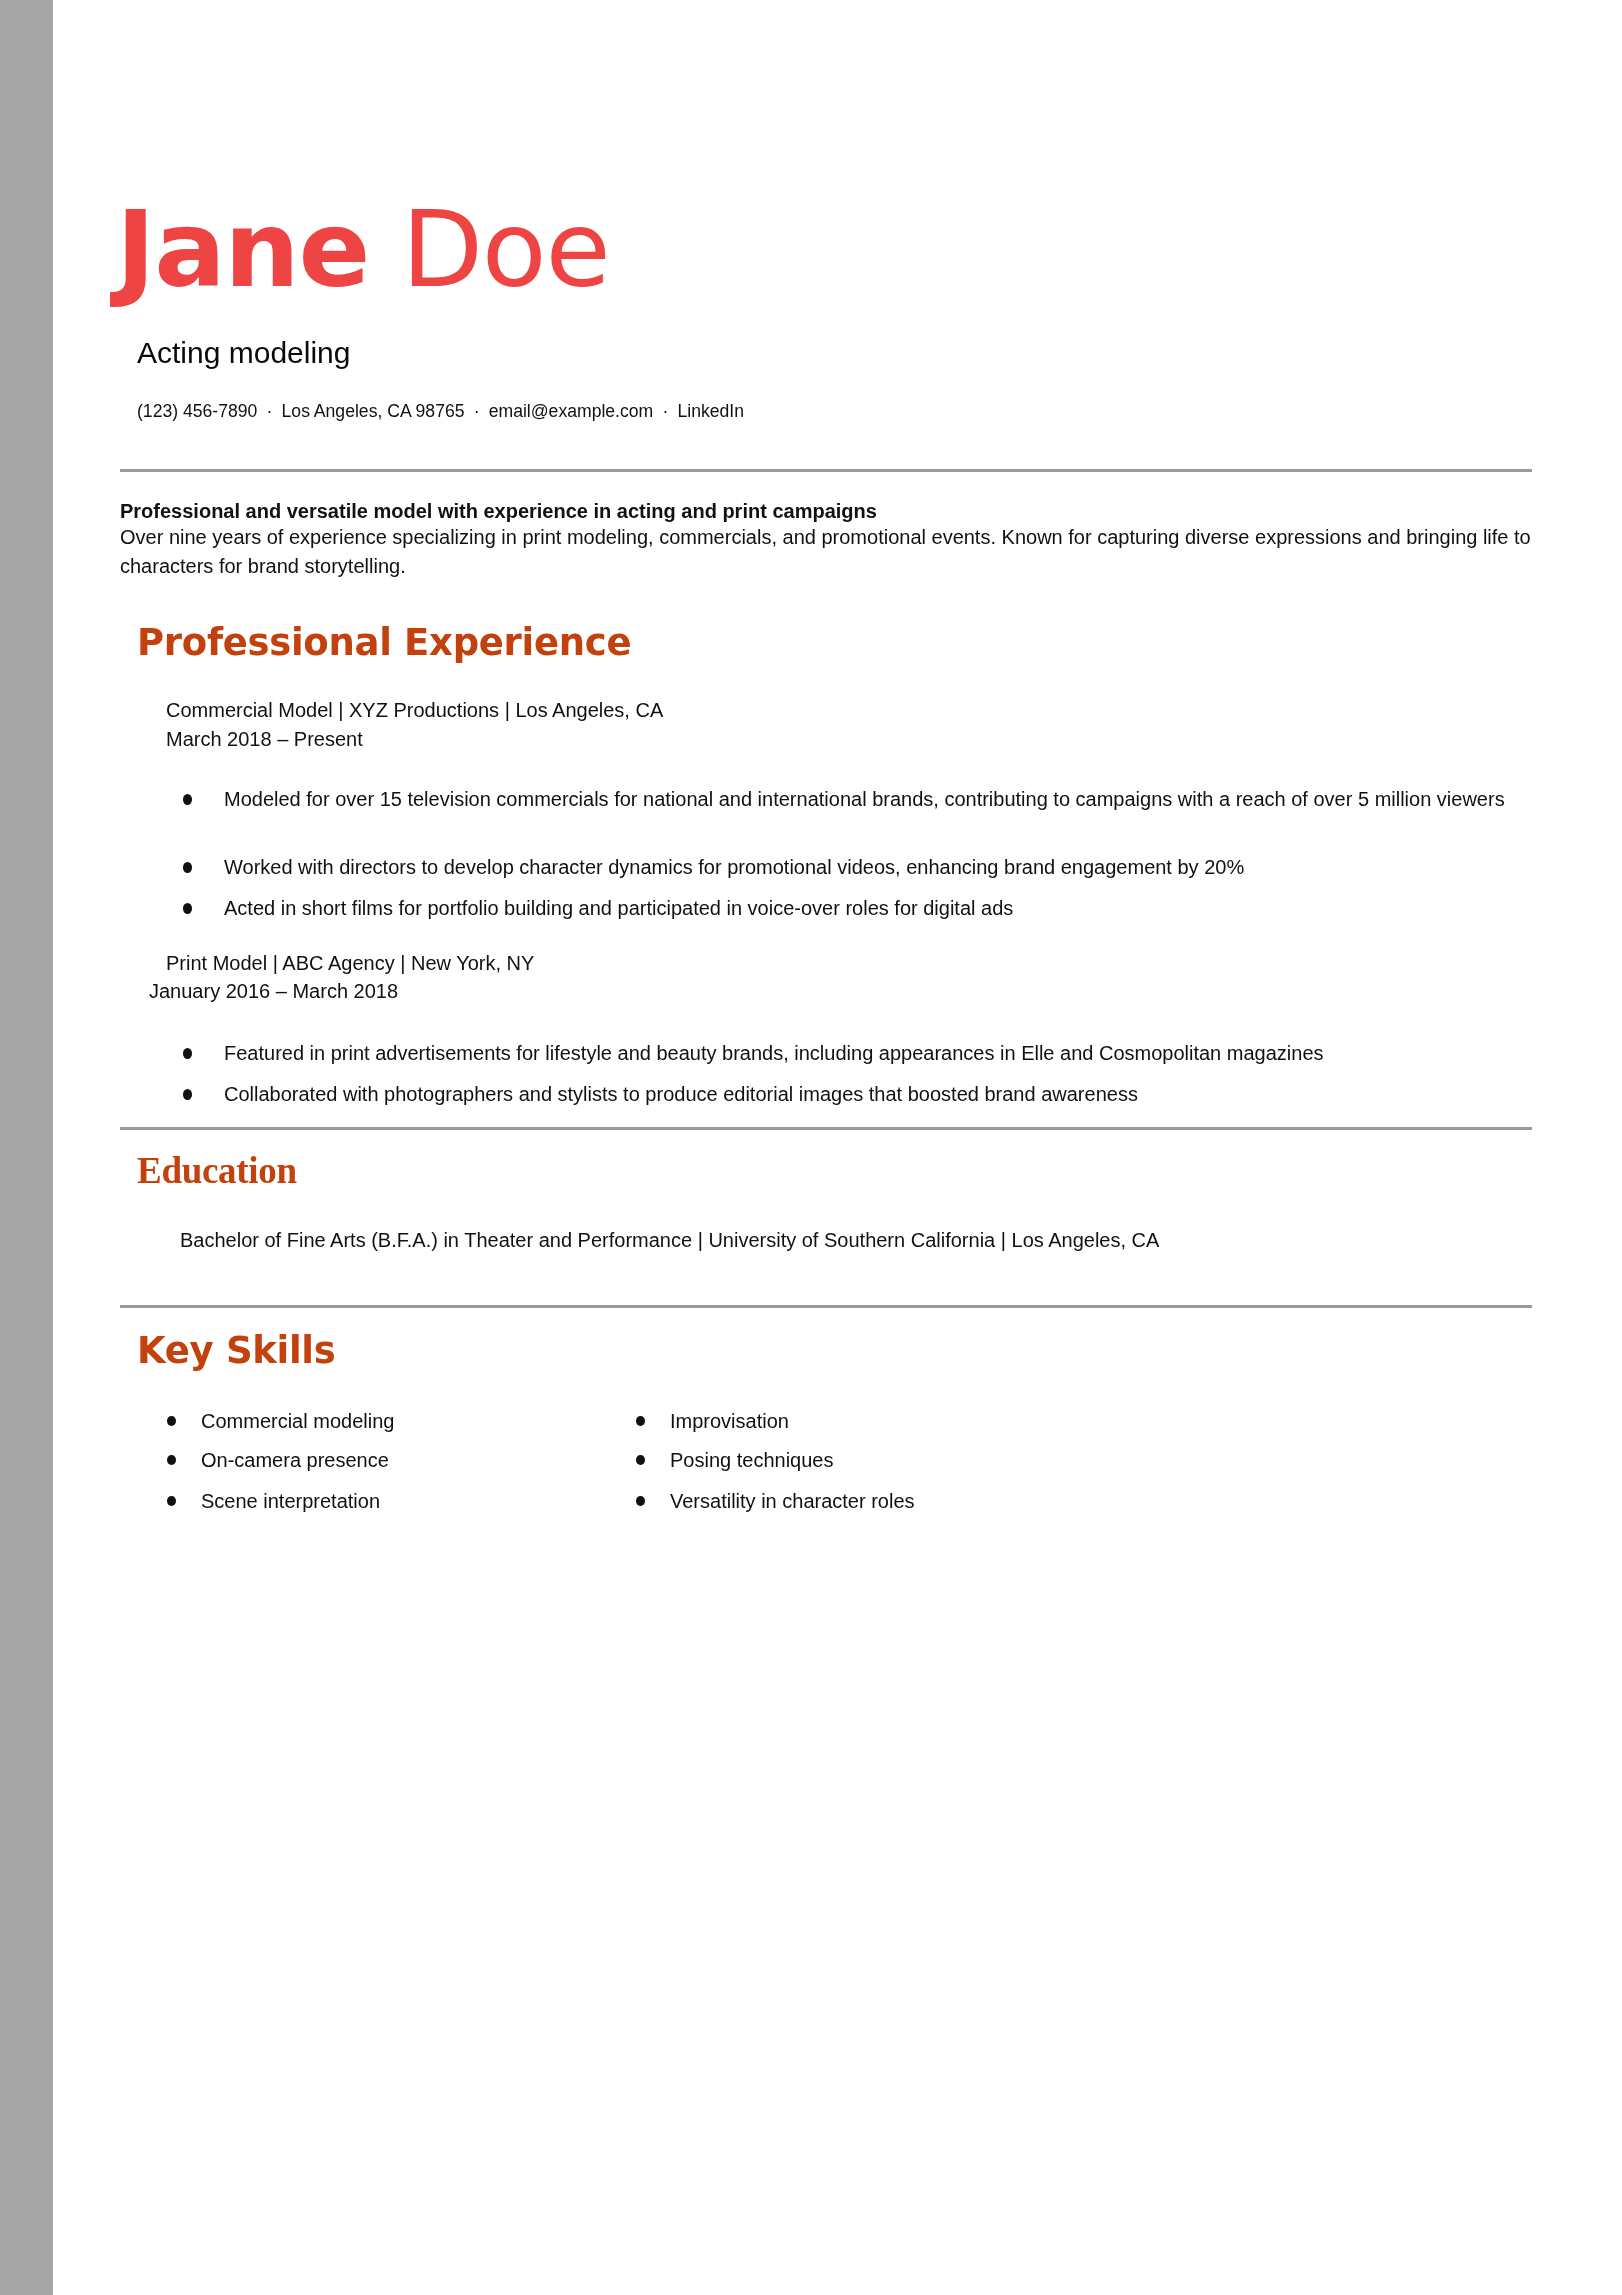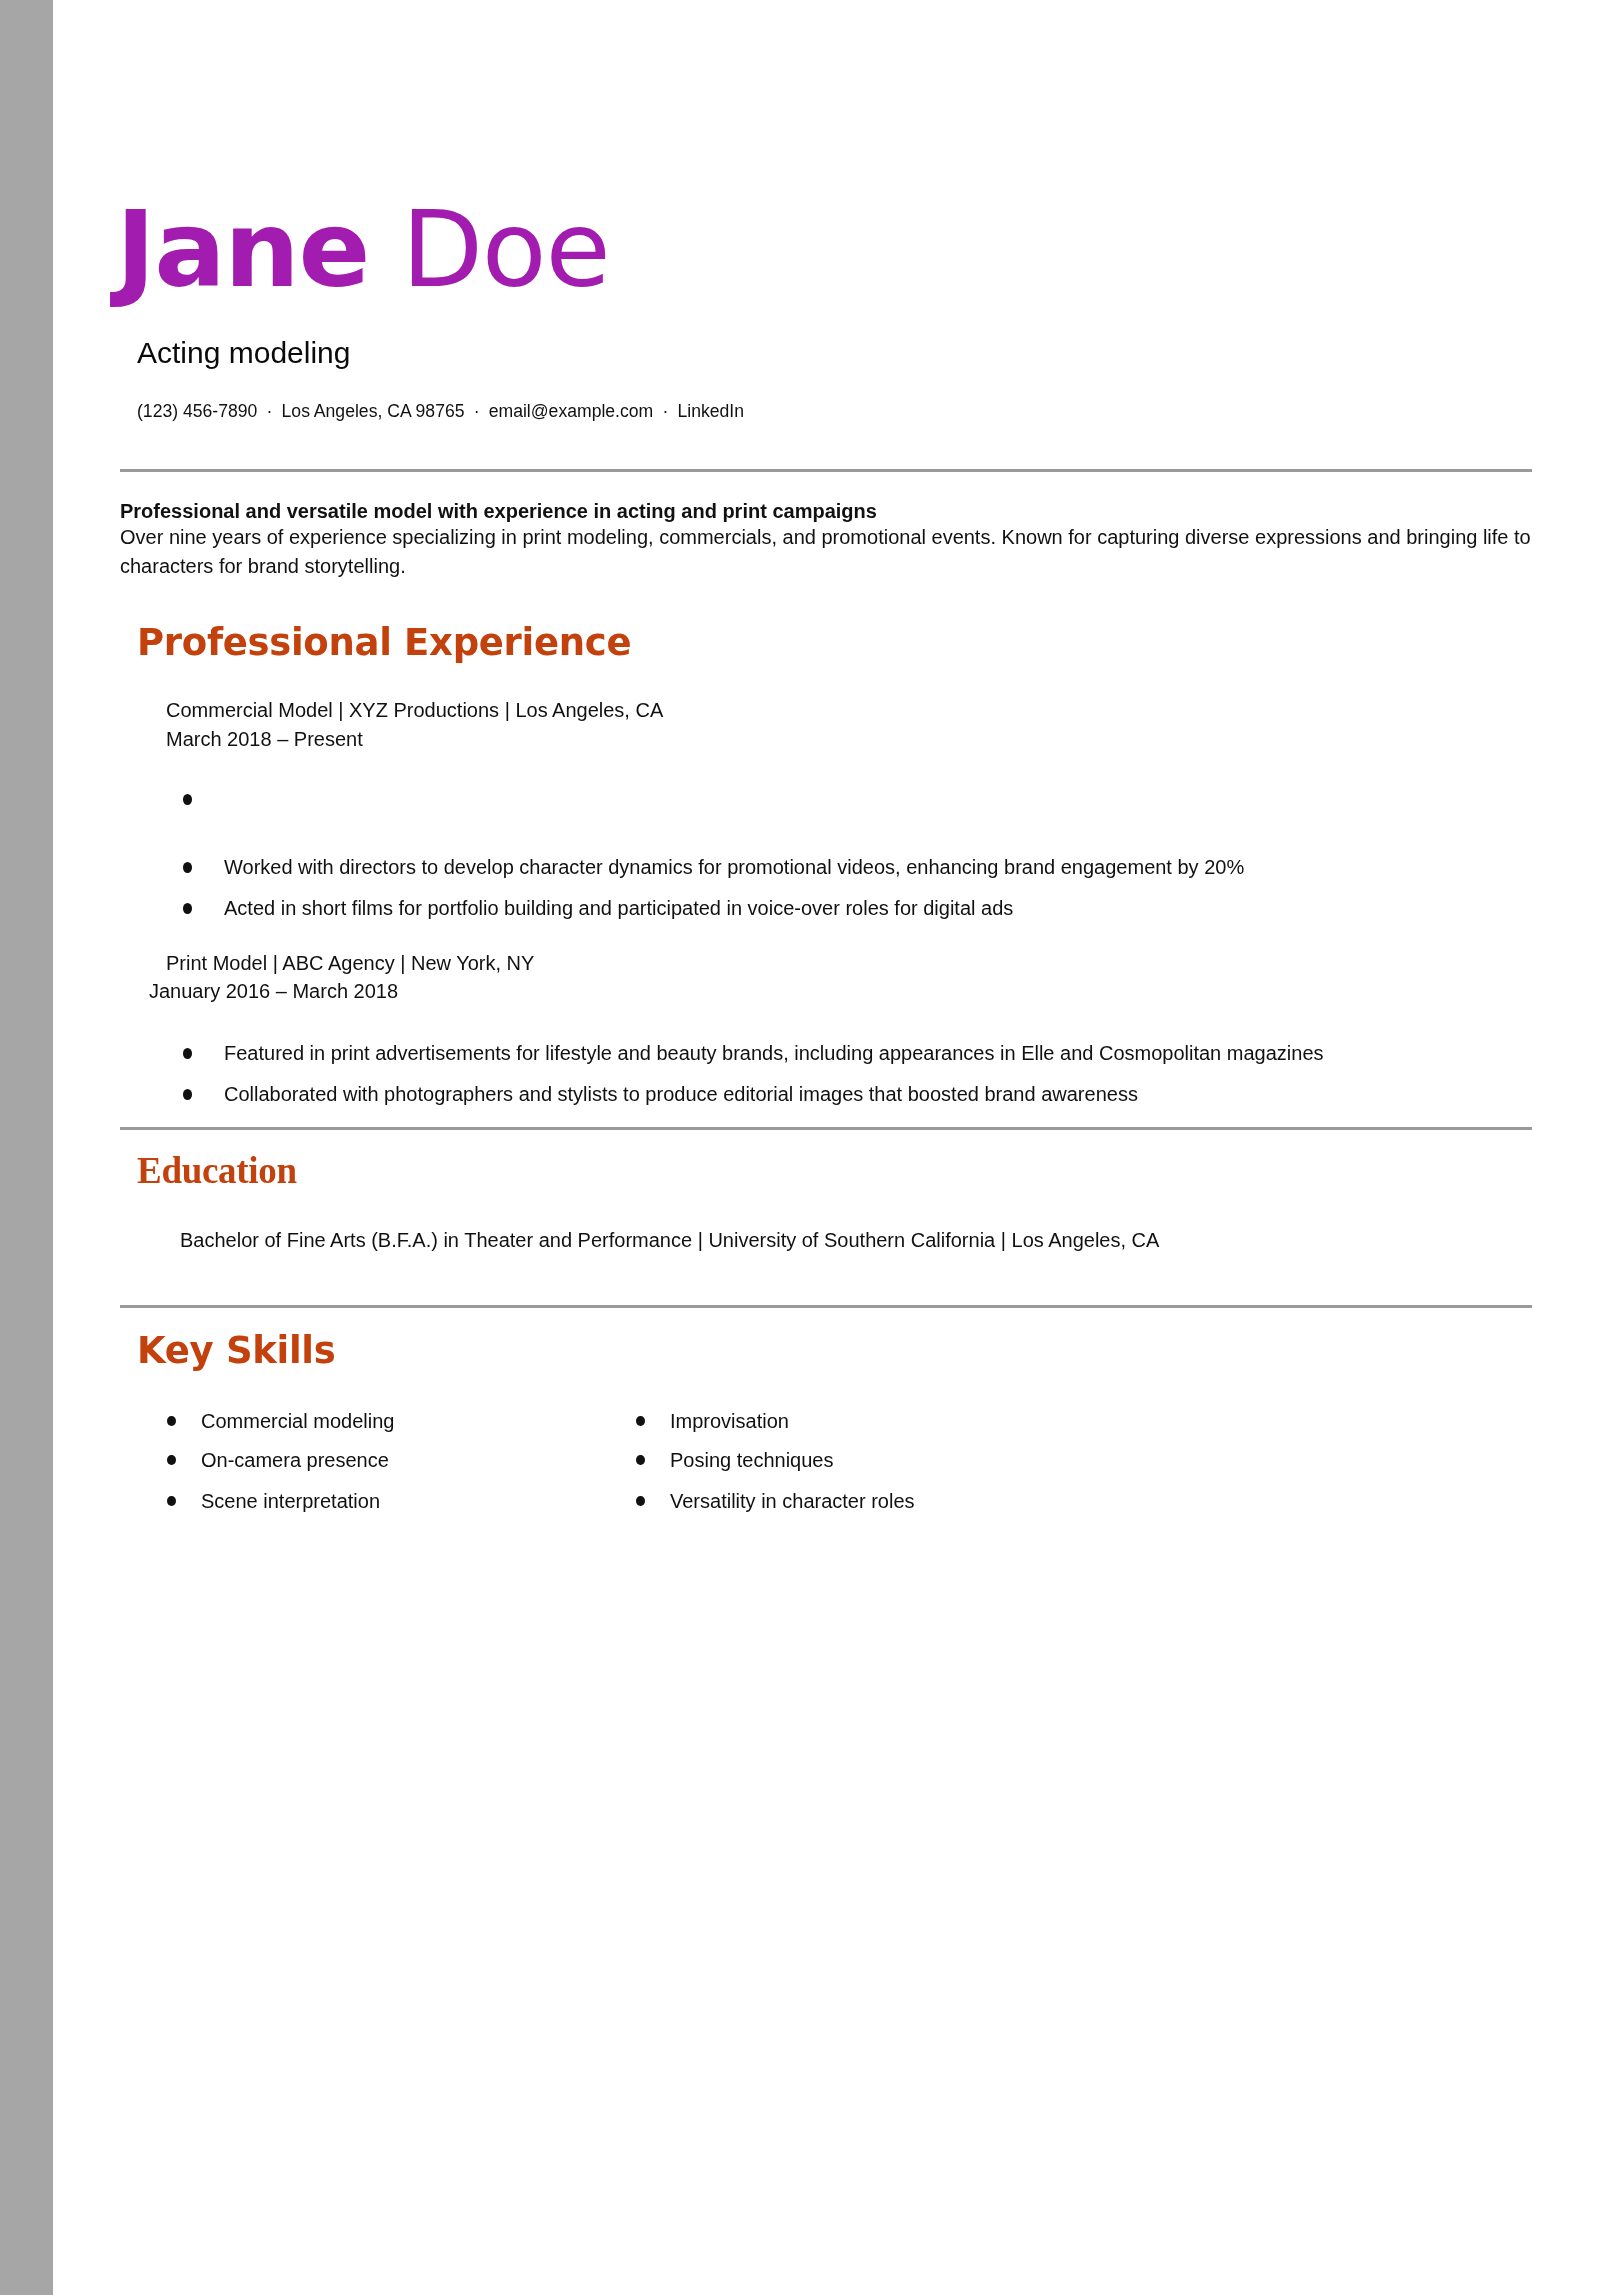--- a/index.html
+++ b/index.html
@@ -1,19 +1,19 @@
 <!DOCTYPE html>
 <html style="font-size:10.5px"><head>
 <meta charset="utf-8">
 <style>
   html, body { margin:0; padding:0; }
   body { width:1623px; height:2295px; background:#ffffff; position:relative; overflow:hidden; font-family:"Liberation Sans", sans-serif; color:#111; }
   .sidebar { position:absolute; left:0; top:0; width:53px; height:2295px; background:#a6a6a6; }
   .abs { position:absolute; white-space:nowrap; }
-  .name { left:116px; top:184px; font-family:"DejaVu Sans", sans-serif; font-size:106px; line-height:131px; letter-spacing:-1.3px; color:#a21caf; }
+  .name { left:116px; top:184px; font-family:"DejaVu Sans", sans-serif; font-size:106px; line-height:131px; letter-spacing:-1.3px; color:#ef4444; }
   .name .first { font-weight:bold; }
   .name .last { font-weight:normal; }
   .headline { left:137px; top:327px; font-family:Liberation Sans, sans-serif; font-size:30px; line-height:52px; color:#0a0a0a; }
   .contact { left:137px; top:400px; font-size:17.6px; line-height:23.5px; color:#111; }
   .contact .sep { display:inline-block; margin:0 9.2px; }
   .hr { position:absolute; left:120px; width:1412px; height:2.6px; background:#9a9a9a; }
   .summary-title { left:120px; top:498px; font-size:20px; font-weight:bold; line-height:26px; }
   .summary-body { position:absolute; left:120px; top:523px; width:1412px; font-size:20px; line-height:29px; white-space:normal; }
   .section-title { font-family:"DejaVu Sans", sans-serif; font-weight:bold; font-size:37px; line-height:46px; color:#c2410c; letter-spacing:-0.3px; }
   .job-line { font-size:20px; line-height:27.5px; }
@@ -45,20 +45,21 @@
 <div class="abs summary-title">Professional and versatile model with experience in acting and print campaigns</div>
 <div class="summary-body">Over nine years of experience specializing in print modeling, commercials, and promotional events. Known for capturing diverse expressions and bringing life to characters for brand storytelling.</div>
 
 <div class="abs section-title" style="left:137px; top:620px;">Professional Experience</div>
 
 <div class="abs job-line" style="left:166px; top:697px;">Commercial Model | XYZ Productions | Los Angeles, CA</div>
 <div class="abs job-line" style="left:166px; top:726px;">March 2018 – Present</div>
 
 <div class="bullet-row" style="top:785px; height:59px;">
   <span class="dot"></span>
+  <span class="txt">Modeled for over 15 television commercials for national and international brands, contributing to campaigns with a reach of over 5 million viewers</span>
 </div>
 <div class="bullet-row" style="top:853px;">
   <span class="dot"></span>
   <span class="txt">Worked with directors to develop character dynamics for promotional videos, enhancing brand engagement by 20%</span>
 </div>
 <div class="bullet-row" style="top:894px;">
   <span class="dot"></span>
   <span class="txt">Acted in short films for portfolio building and participated in voice-over roles for digital ads</span>
 </div>
 

